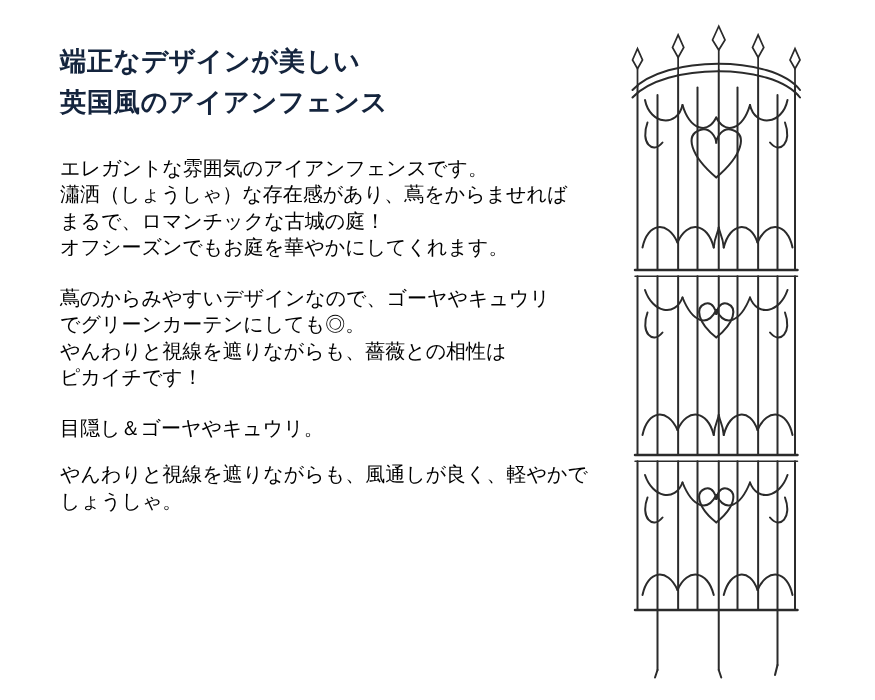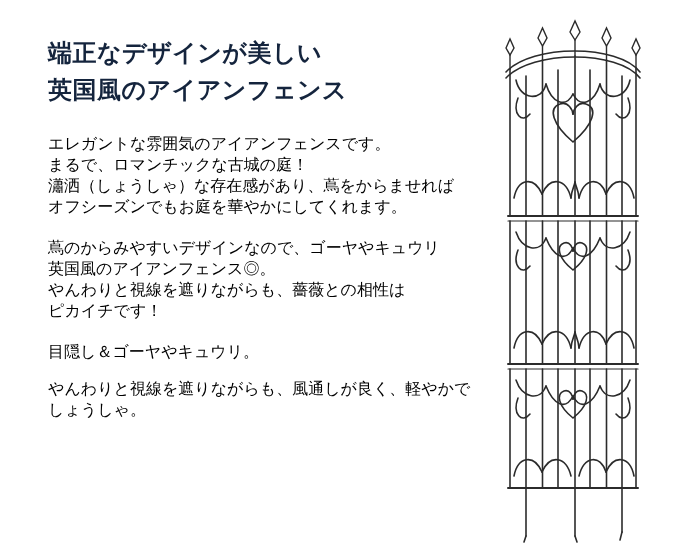--- a/index.html
+++ b/index.html
@@ -21,21 +21,21 @@
     box-sizing: border-box;
   }
   .content {
     position: absolute;
     left: 48px;
     top: 34px;
     width: 450px;
   }
   .headline {
     color: #14243d;
-    font-size: 24px;
+    font-size: 21px;
     font-weight: bold;
     line-height: 1.55;
     letter-spacing: 0.5px;
     margin: 0 0 26px 0;
   }
   .headline div {
     white-space: nowrap;
   }
   .para {
     color: #1d1d1d;
@@ -66,29 +66,29 @@
   <div class="content">
 
     <h1 class="headline">
       <div>端正なデザインが美しい</div>
       <div>英国風のアイアンフェンス</div>
     </h1>
 
     <p class="para">
       </p>
       <div>エレガントな雰囲気のアイアンフェンスです。</div>
+      <div>瀟洒（しょうしゃ）な存在感があり、蔦をからませれば</div>
       <div>まるで、ロマンチックな古城の庭！</div>
-      <div>瀟洒（しょうしゃ）な存在感があり、蔦をからませれば</div>
       <div>オフシーズンでもお庭を華やかにしてくれます。</div>
     <p></p>
 
     <p class="para">
       </p>
       <div>蔦のからみやすいデザインなので、ゴーヤやキュウリ</div>
-      <div>英国風のアイアンフェンス◎。</div>
+      <div>でグリーンカーテンにしても◎。</div>
       <div>やんわりと視線を遮りながらも、薔薇との相性は</div>
       <div>ピカイチです！</div>
     <p></p>
 
     <p class="para">
       </p>
       <div>目隠し＆ゴーヤやキュウリ。</div>
     <p></p>
 
     <p class="para last">

